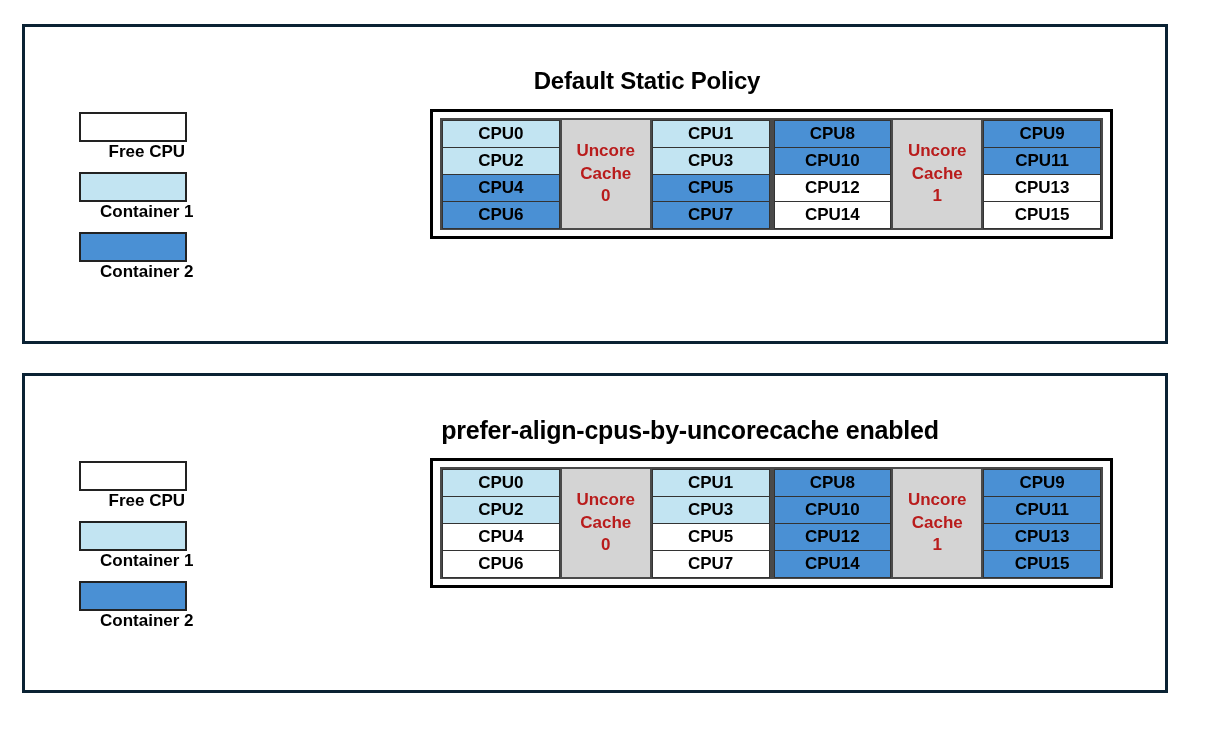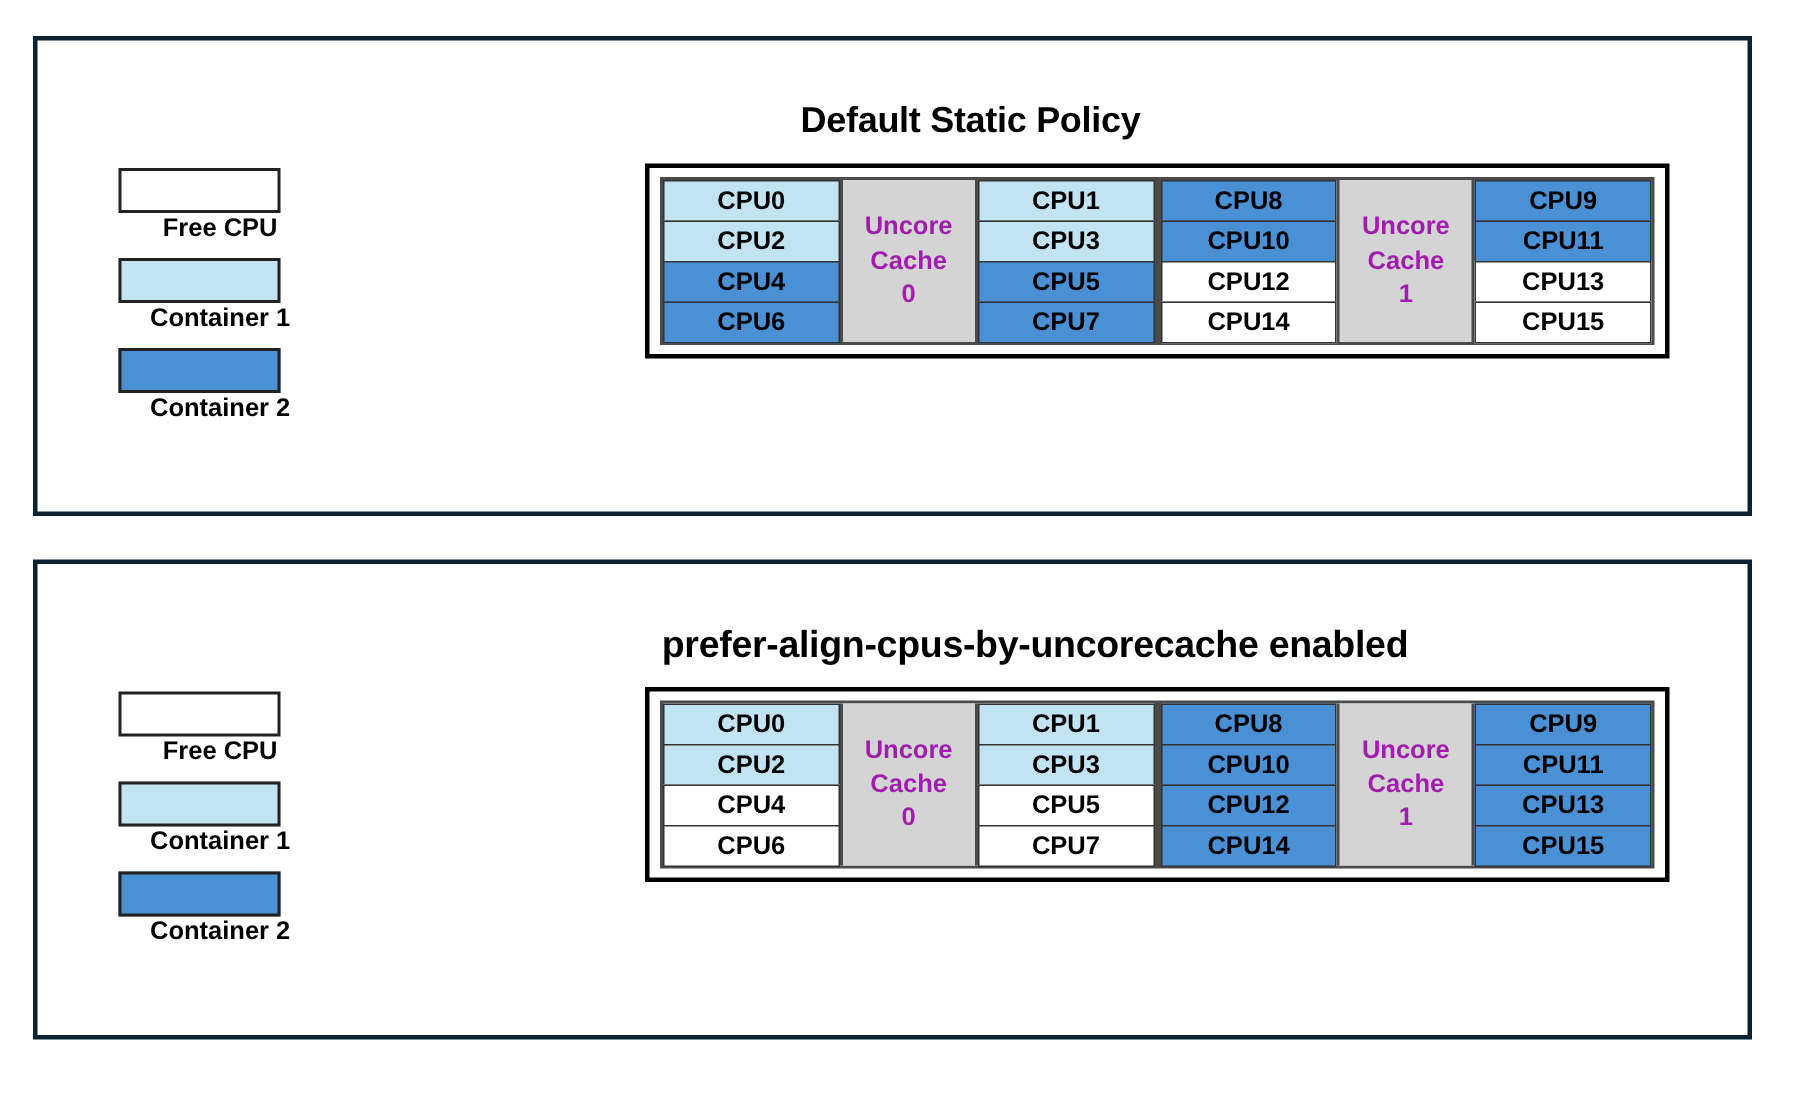--- a/index.html
+++ b/index.html
@@ -112,21 +112,21 @@
     background: #D4D4D4;
     border-left: 2px solid #4a4a4a;
     border-right: 2px solid #4a4a4a;
     box-sizing: border-box;
     display: flex;
     flex-direction: column;
     align-items: center;
     justify-content: center;
     font-size: 17px;
     font-weight: bold;
-    color: #a21caf;
+    color: #b91c1c;
     line-height: 1.35;
     text-align: center;
   }
 </style>
 </head>
 <body>
 
 <div class="panel" id="panel-top">
   <div class="panel-title">Default Static Policy</div>
 

